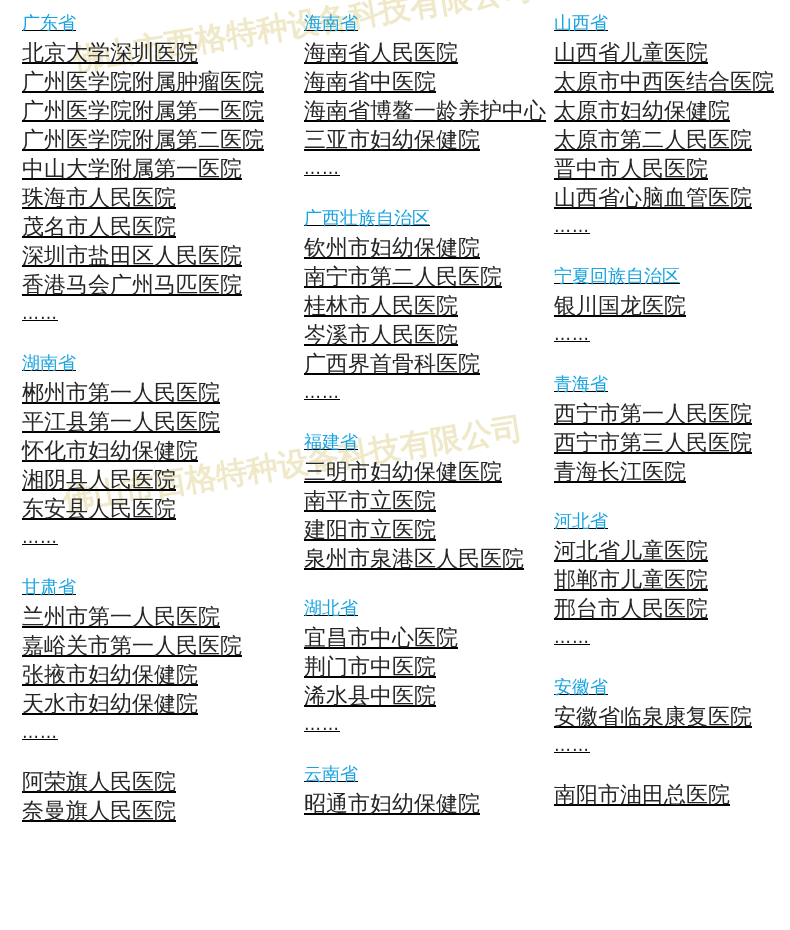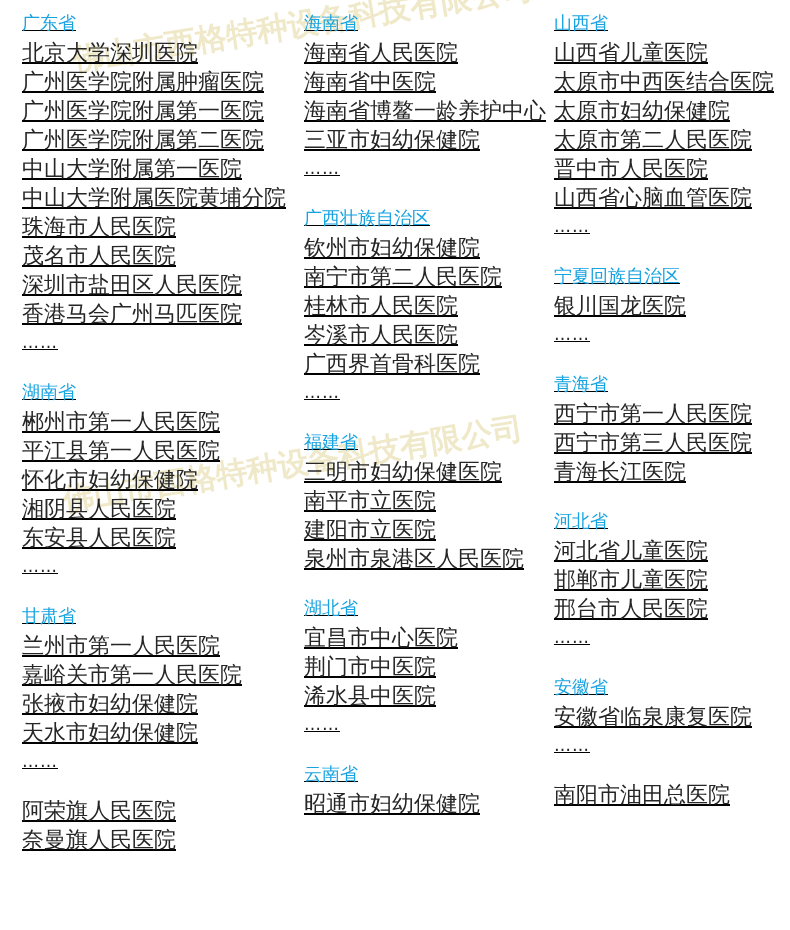--- a/index.html
+++ b/index.html
@@ -86,21 +86,20 @@
 
 <div id="columns">
     <div class="column col-0">
       <div class="group">
         <div class="group-title">广东省</div>
         <div class="item">北京大学深圳医院</div>
         <div class="item">广州医学院附属肿瘤医院</div>
         <div class="item">广州医学院附属第一医院</div>
         <div class="item">广州医学院附属第二医院</div>
         <div class="item">中山大学附属第一医院</div>
-        <div class="item">中山大学附属医院黄埔分院</div>
         <div class="item">珠海市人民医院</div>
         <div class="item">茂名市人民医院</div>
         <div class="item">深圳市盐田区人民医院</div>
         <div class="item">香港马会广州马匹医院</div>
         <div class="ellipsis">……</div>
       </div>
       <div class="group">
         <div class="group-title">湖南省</div>
         <div class="item">郴州市第一人民医院</div>
         <div class="item">平江县第一人民医院</div>

